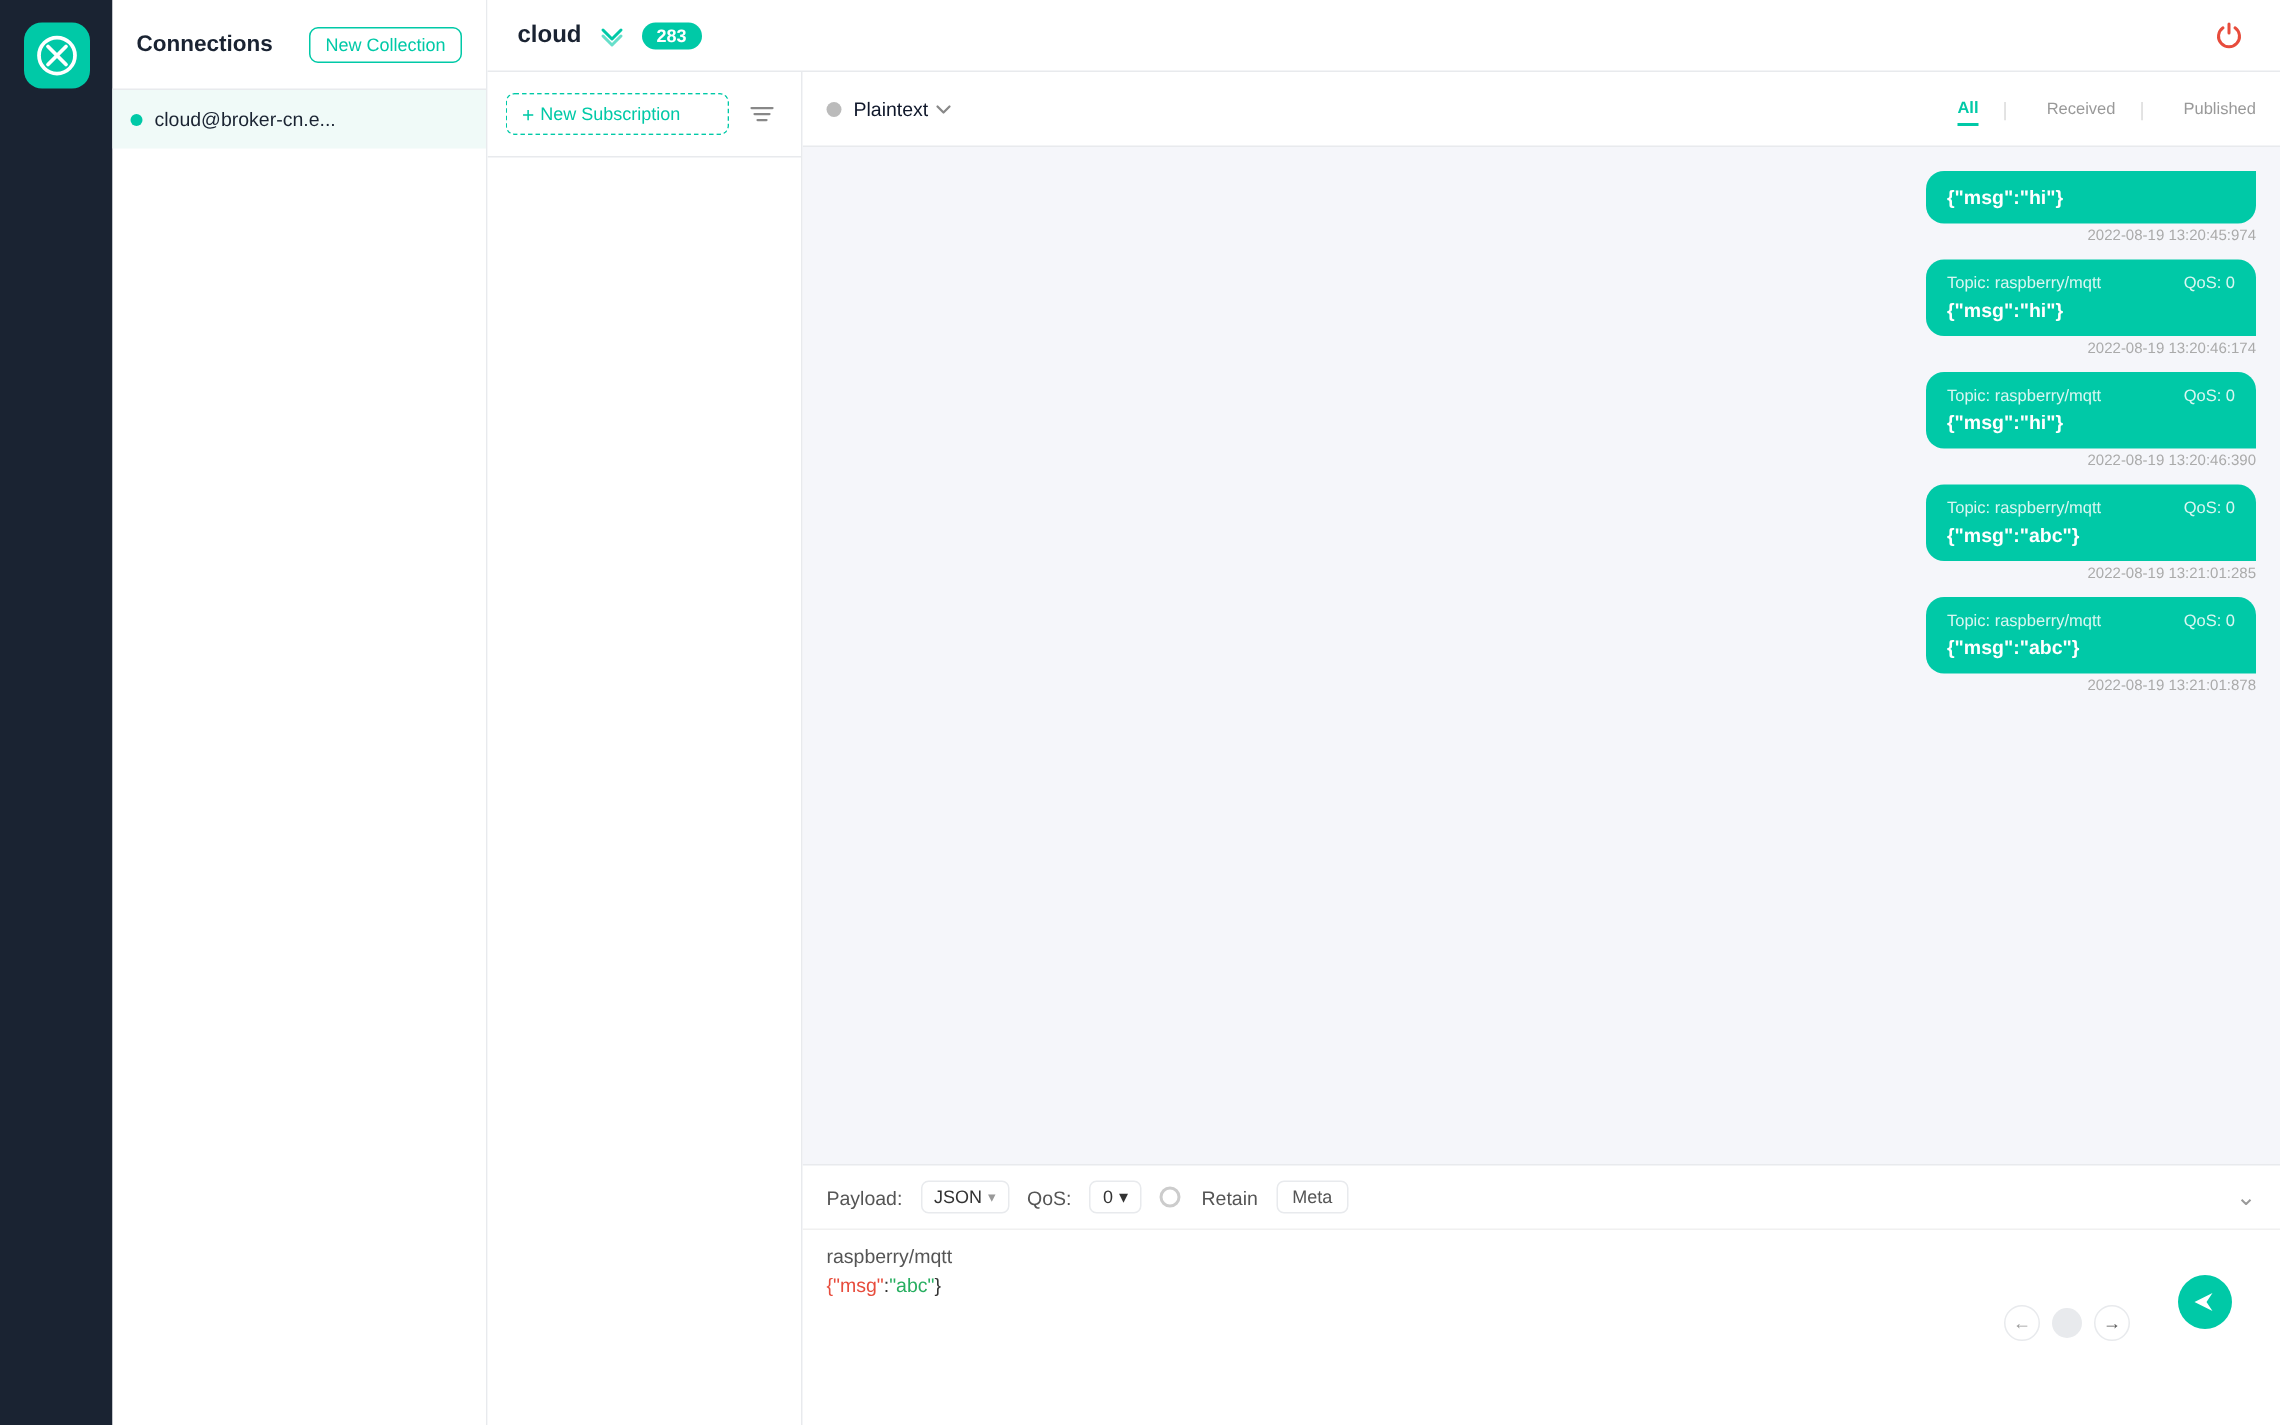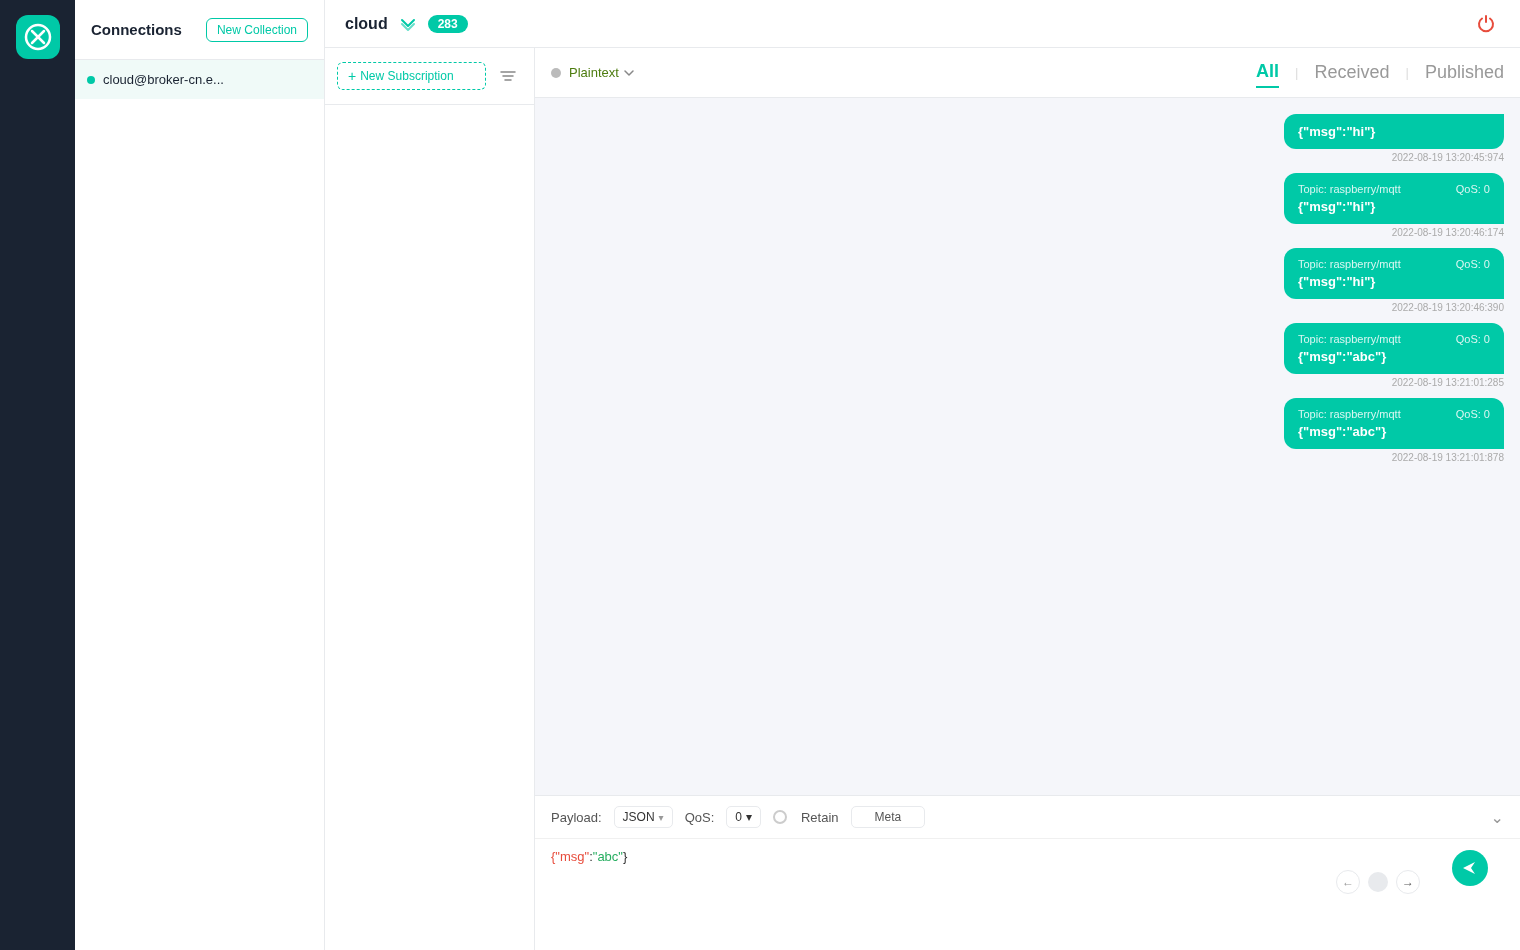--- a/index.html
+++ b/index.html
@@ -202,36 +202,37 @@
       gap: 8px;
     }
     .status-dot-gray {
       width: 10px;
       height: 10px;
       border-radius: 50%;
       background: #bbb;
     }
     .plaintext-label {
       font-size: 13px;
-      color: #4d7c0f;
+      color: #0f172a;
       cursor: pointer;
       display: flex;
       align-items: center;
       gap: 4px;
     }
     .filter-tabs {
       display: flex;
       gap: 16px;
       align-items: center;
     }
     .filter-tab {
-      font-size: 18px;
+      font-size: 11px;
       color: #999;
       cursor: pointer;
       padding: 4px 0;
+      margin-left: 10px;
     }
     .filter-tab.active {
       color: #00c9a7;
       border-bottom: 2px solid #00c9a7;
       font-weight: 600;
     }
     .filter-separator {
       color: #ddd;
       font-size: 13px;
     }
@@ -347,21 +348,21 @@
       width: 14px;
       height: 14px;
       border-radius: 50%;
       border: 2px solid #ccc;
       background: #fff;
     }
     .meta-btn {
       border: 1px solid #e8eaed;
       background: #fff;
       border-radius: 5px;
-      padding: 3px 23px;
+      padding: 3px 10px;
       font-size: 12px;
       color: #555;
       cursor: pointer;
     }
     .expand-btn {
       margin-left: auto;
       color: #999;
       cursor: pointer;
       font-size: 16px;
     }
@@ -572,20 +573,21 @@
             <span class="chevron">▾</span>
           </div>
           <div class="retain-toggle">
             <div class="toggle-circle"></div>
             <span>Retain</span>
           </div>
           <button class="meta-btn">Meta</button>
           <span class="expand-btn">⌄</span>
         </div>
         <div class="publish-input-area" style="position:relative; padding-bottom: 50px;">
+          <div class="topic-input">raspberry/mqtt</div>
           <div class="payload-input">
             <span class="payload-key">{"msg"</span><span class="payload-colon">:</span><span class="payload-str">"abc"</span><span style="color:#333;">}</span>
           </div>
           <div class="bottom-nav-area">
             <div class="nav-arrow">←</div>
             <div class="nav-arrow" style="background:#e8eaed; border:none; width:20px; height:20px;"></div>
             <div class="nav-arrow active">→</div>
             <div style="width:60px;"></div>
             <button class="send-btn">
               <svg width="18" height="18" viewBox="0 0 18 18" fill="none">

